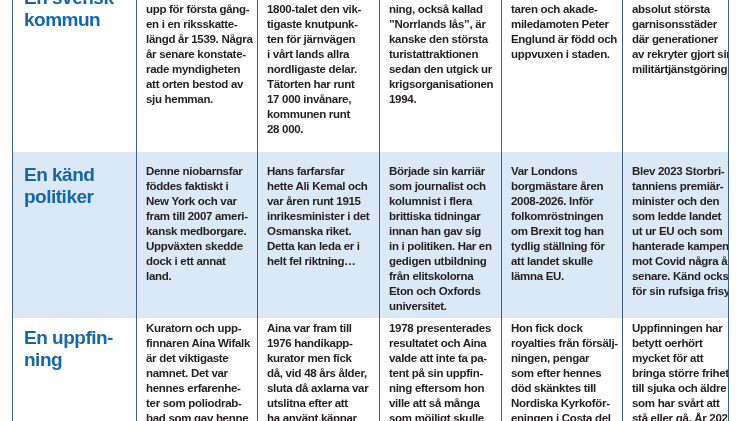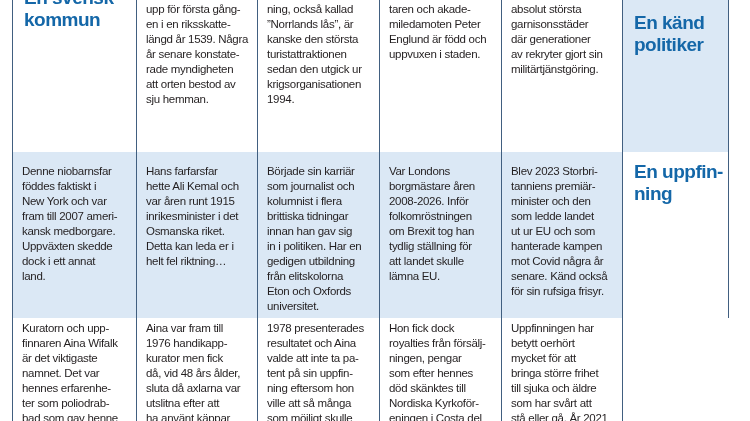--- a/index.html
+++ b/index.html
@@ -28,20 +28,21 @@
     padding:0 3px 0 9px;
   }
   .cell.headc{padding-left:11px;padding-right:4px;}
   .r2{background:var(--band);}
   .txt{
     white-space:pre;
     color:var(--body-text);
     font-size:11.5px;
     line-height:15px;
     letter-spacing:-0.3px;
+    font-weight:bold;
   }
   .txt.head{
     color:var(--accent);
     font-weight:700;
     font-size:19px;
     line-height:22px;
     letter-spacing:-0.5px;
     white-space:pre-line;
   }
   
@@ -64,20 +65,31 @@
   <div class="cell r1">
     <div class="txt body">upp för första gång-
 en i en riksskatte-
 längd år 1539. Några
 år senare konstate-
 rade myndigheten
 att orten bestod av
 sju hemman.</div>
   </div>
   <div class="cell r1">
+    <div class="txt body">1800-talet den vik-
+tigaste knutpunk-
+ten för järnvägen
+i vårt lands allra
+nordligaste delar.
+Tätorten har runt
+17 000 invånare,
+kommunen runt
+28 000.</div>
+  </div>
+  <div class="cell r1">
     <div class="txt body">ning, också kallad
 ”Norrlands lås”, är
 kanske den största
 turistattraktionen
 sedan den utgick ur
 krigsorganisationen
 1994.</div>
   </div>
   <div class="cell r1">
     <div class="txt body">taren och akade-

